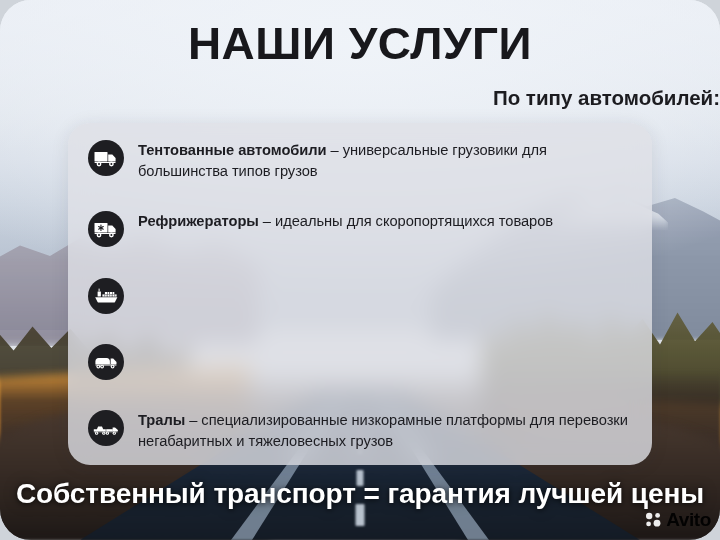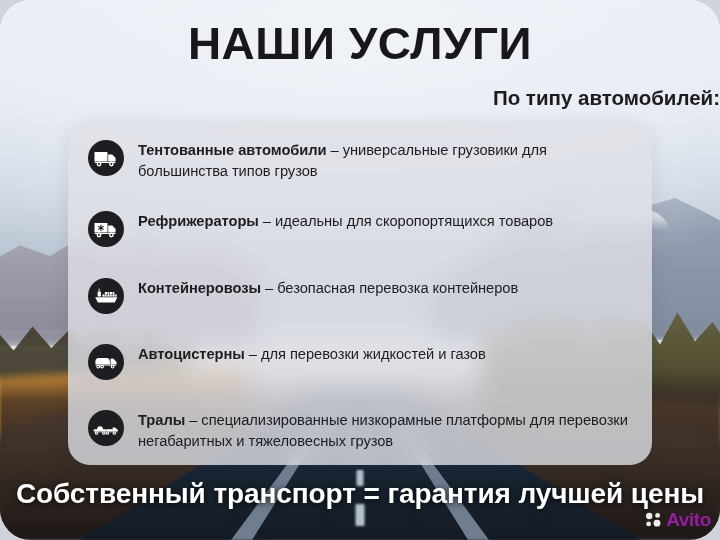--- a/index.html
+++ b/index.html
@@ -289,21 +289,21 @@
     right: 9px; bottom: 9px;
     display: flex;
     align-items: center;
     gap: 4px;
     opacity: .92;
   }
   .wm-dots { display: block; }
   .wm-text {
     font-size: 19px;
     font-weight: 700;
-    color: #a21caf;
+    color: #000000;
     letter-spacing: -.4px;
     font-family: "Liberation Sans", sans-serif;
   }
 </style>
 </head>
 <body>
 
 <div class="poster">
 
   <div class="bg">
@@ -388,42 +388,36 @@
           </g>
           <g fill="#1e1e22">
             <rect x="10.6" y="7.4" width="0.5" height="2.2"></rect>
             <rect x="15.6" y="7.4" width="0.5" height="2.2"></rect>
             <rect x="20.6" y="7.4" width="0.5" height="2.2"></rect>
             <rect x="13.1" y="5.0" width="0.5" height="2.1"></rect>
             <rect x="18.1" y="5.0" width="0.5" height="2.1"></rect>
           </g>
         </svg>
       </span>
-      <div class="row-text">
-        <span class="term">Контейнеровозы</span><span class="desc"> – безопасная перевозка контейнеров</span>
-      </div>
     </div>
 
     <div class="row">
       <span class="icon-badge">
         <svg width="25" height="17" viewBox="0 0 25 17" fill="#fff">
           <path d="M1.4 8.6c0-2.4 1.3-3.6 3.2-3.6h8.1c1.9 0 3.2 1.2 3.2 3.6v2.6H1.4z"></path>
           <path d="M16.6 5.4h2.6l3.3 3.5v2.3h-5.9z"></path>
           <rect x="1.4" y="11.5" width="21.1" height="1" rx="0.5"></rect>
           <circle cx="4.3" cy="13.6" r="1.9"></circle>
             <circle cx="4.3" cy="13.6" r="0.8" fill="#1e1e22"></circle>
           <circle cx="8.1" cy="13.6" r="1.9"></circle>
             <circle cx="8.1" cy="13.6" r="0.8" fill="#1e1e22"></circle>
           <circle cx="18.6" cy="13.6" r="1.9"></circle>
             <circle cx="18.6" cy="13.6" r="0.8" fill="#1e1e22"></circle>
         </svg>
       </span>
-      <div class="row-text">
-        <span class="term">Автоцистерны</span><span class="desc"> – для перевозки жидкостей и газов</span>
-      </div>
     </div>
 
 
     <div class="row">
       <span class="icon-badge">
         <svg width="26" height="15" viewBox="0 0 26 15" fill="#fff">
           <path d="M0.8 8.2h3.1l1.2-2.6h3.9l1.2 2.6h2.6v2.1H0.8z"></path>
           <rect x="13.2" y="8.2" width="6.6" height="2.1"></rect>
           <path d="M19.6 6.6h2.4l2.9 2.4v1.3h-5.3z"></path>
           <rect x="0.8" y="10.4" width="23.8" height="0.9" rx="0.4"></rect>

